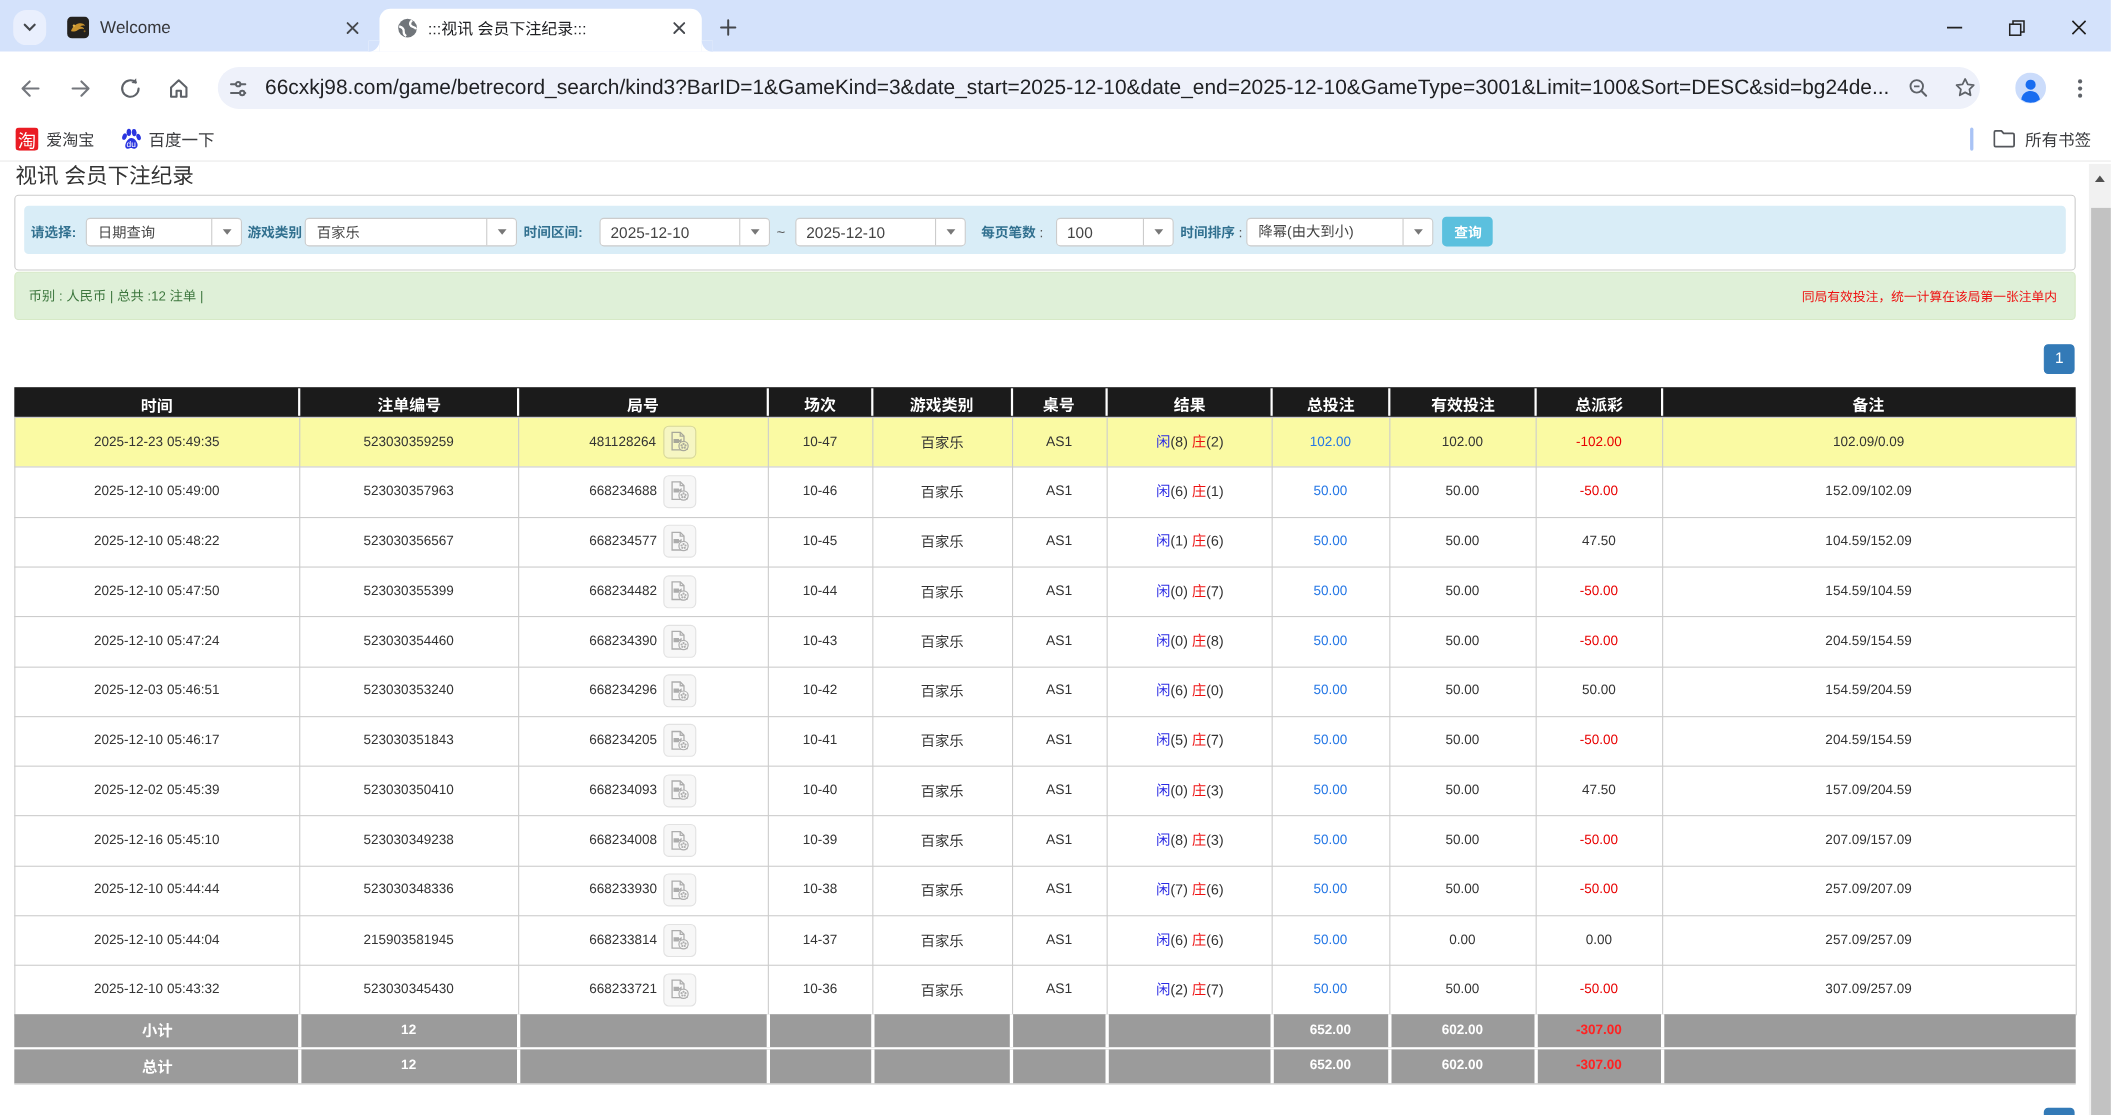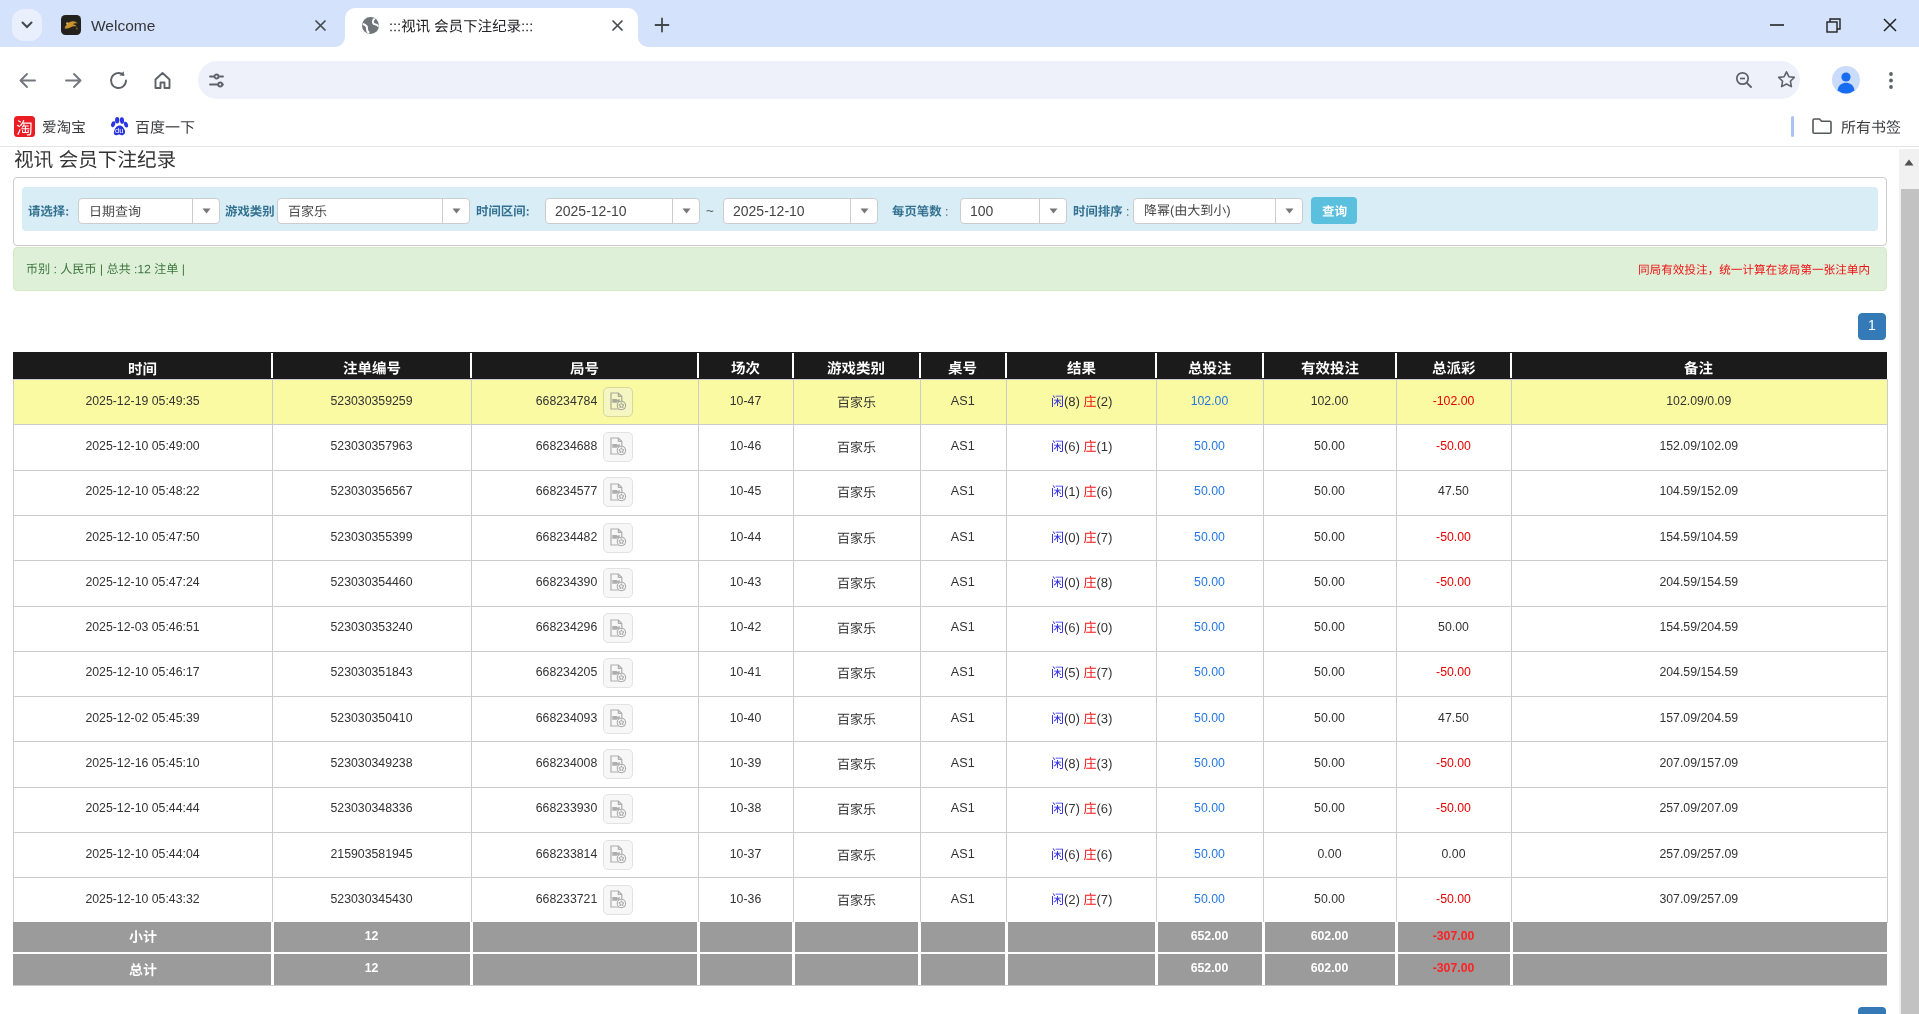--- a/index.html
+++ b/index.html
@@ -199,20 +199,21 @@
     <svg style="position:absolute;left:206px;top:70px" width="21" height="21" viewBox="0 0 21 21">
 <g stroke="#5e6268" stroke-width="1.8" stroke-linecap="round" fill="none">
 <line x1="4" y1="6.5" x2="8" y2="6.5"></line>
         <line x1="13" y1="6.5" x2="17" y2="6.5"></line>
 <line x1="4" y1="14.5" x2="12" y2="14.5"></line>
         <line x1="16.5" y1="14.5" x2="17" y2="14.5"></line>
 </g>
 <circle cx="10.5" cy="6.5" r="2" fill="none" stroke="#5e6268" stroke-width="1.8"></circle>
 <circle cx="14.2" cy="14.5" r="2" fill="none" stroke="#5e6268" stroke-width="1.8"></circle>
     </svg>
+    <div style="position:absolute;top:69px;font-family:&quot;Liberation Sans&quot;,sans-serif;font-size:19px;color:#202124;white-space:pre;line-height:22px;left:241px;">66cxkj98.com/game/betrecord_search/kind3?BarID=1&amp;GameKind=3&amp;date_start=2025-12-10&amp;date_end=2025-12-10&amp;GameType=3001&amp;Limit=100&amp;Sort=DESC&amp;sid=bg24de...</div>
     <svg style="position:absolute;left:1734px;top:70px" width="20" height="20" viewBox="0 0 20 20">
 <circle cx="8.5" cy="8.5" r="5.7" fill="none" stroke="#5e6268" stroke-width="1.7"></circle>
 <line x1="6" y1="8.5" x2="11" y2="8.5" stroke="#5e6268" stroke-width="1.7"></line>
 <line x1="12.8" y1="12.8" x2="17" y2="17" stroke="#5e6268" stroke-width="1.9" stroke-linecap="round"></line>
     </svg>
     <svg style="position:absolute;left:1777px;top:70px" width="19" height="19" viewBox="0 0 19 19">
 <path d="M9.5 1.8 L11.9 6.7 L17.3 7.4 L13.4 11.2 L14.4 16.6 L9.5 14 L4.6 16.6 L5.6 11.2 L1.7 7.4 L7.1 6.7 Z" fill="none" stroke="#5e6268" stroke-width="1.6" stroke-linejoin="round"></path>
     </svg>
     <svg style="position:absolute;left:1832px;top:66px" width="28" height="28" viewBox="0 0 28 28">
 <circle cx="14" cy="14" r="14" fill="#cbdcfb"></circle>
@@ -558,23 +559,23 @@
     <div style="position:absolute;left:471.0px;top:379.0px;width:1px;height:543.6px;background:#ccc"></div>
     <div style="position:absolute;left:698.0px;top:379.0px;width:1px;height:543.6px;background:#ccc"></div>
     <div style="position:absolute;left:793.0px;top:379.0px;width:1px;height:543.6px;background:#ccc"></div>
     <div style="position:absolute;left:919.5px;top:379.0px;width:1px;height:543.6px;background:#ccc"></div>
     <div style="position:absolute;left:1006.0px;top:379.0px;width:1px;height:543.6px;background:#ccc"></div>
     <div style="position:absolute;left:1156.0px;top:379.0px;width:1px;height:543.6px;background:#ccc"></div>
     <div style="position:absolute;left:1263.0px;top:379.0px;width:1px;height:543.6px;background:#ccc"></div>
     <div style="position:absolute;left:1396.0px;top:379.0px;width:1px;height:543.6px;background:#ccc"></div>
     <div style="position:absolute;left:1511.0px;top:379.0px;width:1px;height:543.6px;background:#ccc"></div>
     <div style="position:absolute;left:1886.5px;top:379.0px;width:1px;height:543.6px;background:#ccc"></div>
-    <div style="position:absolute;top:393.65px;font-family:&quot;Liberation Sans&quot;,sans-serif;font-size:12.3px;color:#333;white-space:pre;line-height:15px;transform:translateX(-50%);left:142.5px;">2025-12-19 05:49:35</div>
+    <div style="position:absolute;top:393.65px;font-family:&quot;Liberation Sans&quot;,sans-serif;font-size:12.3px;color:#333;white-space:pre;line-height:15px;transform:translateX(-50%);left:142.5px;">2025-12-23 05:49:35</div>
     <div style="position:absolute;top:393.65px;font-family:&quot;Liberation Sans&quot;,sans-serif;font-size:12.3px;color:#333;white-space:pre;line-height:15px;transform:translateX(-50%);left:371.5px;">523030359259</div>
-    <div style="position:absolute;top:393.65px;font-family:&quot;Liberation Sans&quot;,sans-serif;font-size:12.3px;color:#333;white-space:pre;line-height:15px;left:535.72px;">668234784</div>
+    <div style="position:absolute;top:393.65px;font-family:&quot;Liberation Sans&quot;,sans-serif;font-size:12.3px;color:#333;white-space:pre;line-height:15px;left:535.72px;">481128264</div>
     <div style="position:absolute;left:603.3px;top:386.6px;width:30px;height:30px;border:1px solid #d8d89a;border-radius:5px;box-sizing:border-box;background:#f6f6c2"></div>
     <div style="position:absolute;left:607.8px;top:391.1px;line-height:0"><svg width="20" height="20" viewBox="0 0 20 20">
 <g stroke="#a8a89a" stroke-width="1.2" fill="none">
 <path d="M3 2 H10.4 L13.8 5.4 V18 H3 Z"></path>
 <path d="M10.4 2 V5.4 H13.8"></path>
 </g>
 <path d="M4.3 8 H9.3 V9.3 L11.7 7.7 V12.1 L9.3 10.5 V11.8 H4.3 Z" fill="#a8a89a"></path>
 <circle cx="13.4" cy="14.4" r="4.2" fill="#f6f6c2" stroke="#a8a89a" stroke-width="1.1"></circle>
 <g fill="#a8a89a">
           <circle cx="13.4" cy="12.6" r="1"></circle>
@@ -1088,21 +1089,21 @@
 <circle cx="13.4" cy="14.4" r="4.2" fill="#f7f7f7" stroke="#adadad" stroke-width="1.1"></circle>
 <g fill="#adadad">
           <circle cx="13.4" cy="12.6" r="1"></circle>
           <circle cx="11.6" cy="13.9" r="1"></circle>
           <circle cx="15.2" cy="13.9" r="1"></circle>
           <circle cx="12.3" cy="16" r="1"></circle>
           <circle cx="14.5" cy="16" r="1"></circle>
         </g>
 <path d="M15.5 17.6 H17.2" stroke="#adadad" stroke-width="1.1"></path>
 </svg></div>
-    <div style="position:absolute;top:846.65px;font-family:&quot;Liberation Sans&quot;,sans-serif;font-size:12.3px;color:#333;white-space:pre;line-height:15px;transform:translateX(-50%);left:745.5px;">10-37</div>
+    <div style="position:absolute;top:846.65px;font-family:&quot;Liberation Sans&quot;,sans-serif;font-size:12.3px;color:#333;white-space:pre;line-height:15px;transform:translateX(-50%);left:745.5px;">14-37</div>
     <div style="position:absolute;left:835.8px;top:847.6px;line-height:0;"><svg width="41" height="14" viewBox="0 0 41 14">
         <g fill="#333">
           <use href="#g13" transform="translate(1.0,12.01) scale(0.01300)"></use>
           <use href="#g32" transform="translate(14.0,12.01) scale(0.01300)"></use>
           <use href="#g33" transform="translate(27.0,12.01) scale(0.01300)"></use>
         </g>
       </svg></div>
     <div style="position:absolute;top:846.65px;font-family:&quot;Liberation Sans&quot;,sans-serif;font-size:12.6px;color:#333;white-space:pre;line-height:15px;transform:translateX(-50%);left:962.75px;">AS1</div>
     <div style="position:absolute;left:1049.5px;top:846.6px;line-height:0;"><svg width="63" height="16" viewBox="0 0 63 16">
         <g fill="#2a2ae4">

